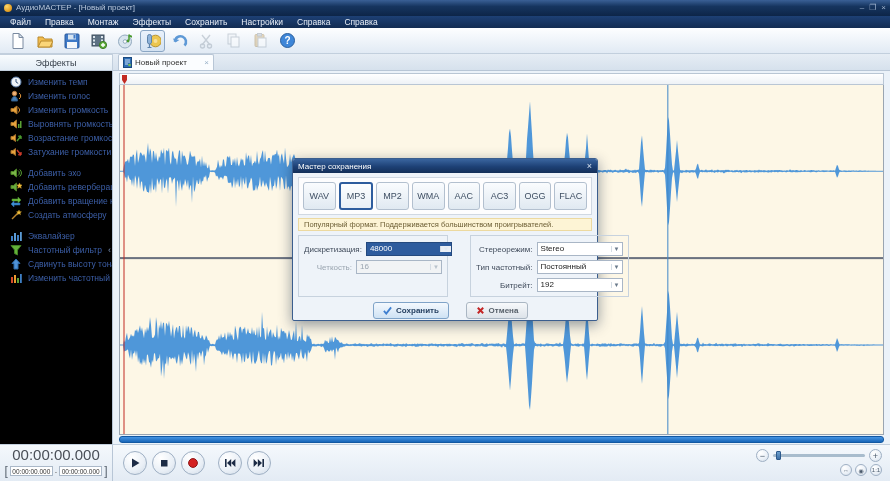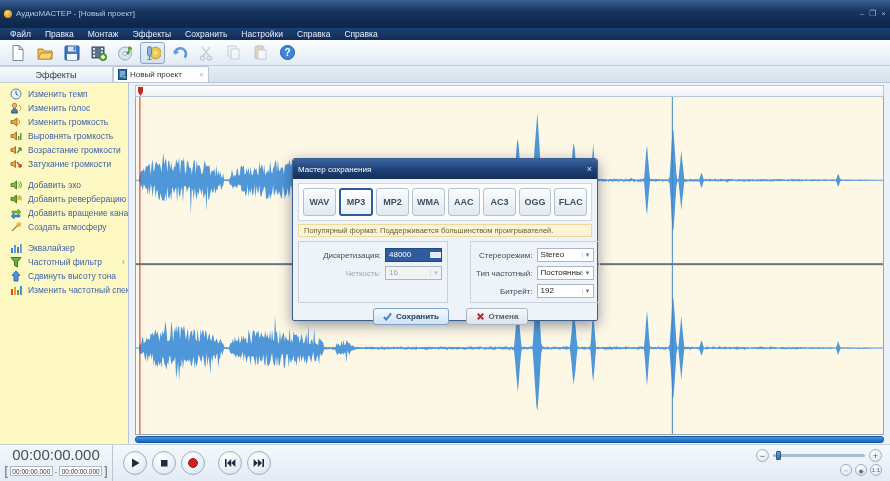--- a/index.html
+++ b/index.html
@@ -1,49 +1,49 @@
 <!DOCTYPE html>
 <html><head>
 <meta charset="utf-8">
 <style>
   * { margin:0; padding:0; box-sizing:border-box; }
   html,body { width:890px; height:481px; overflow:hidden; }
   body { font-family:"Liberation Sans", sans-serif; }
   .window { position:relative; width:890px; height:481px; display:flex; flex-direction:column; background:#e9f0f8; }
 
   
-  .titlebar { height:28px; background:linear-gradient(#3a6096 0%, #16355f 40%, #0d2548 100%); display:flex; align-items:center; padding:0 4px; flex:0 0 auto; }
+  .titlebar { height:16px; background:linear-gradient(#3a6096 0%, #16355f 40%, #0d2548 100%); display:flex; align-items:center; padding:0 4px; flex:0 0 auto; }
   .logo { width:8px; height:8px; border-radius:50%; background:radial-gradient(circle at 35% 30%, #ffd76a, #e09a1f 70%, #9c6a10); margin-right:4px; }
   .title-text { font-size:8px; color:#b9c8dd; line-height:12px; white-space:nowrap; }
   .win-controls { margin-left:auto; display:flex; gap:5px; }
   .win-controls span { font-size:8px; color:#9fb2cc; line-height:10px; cursor:default; }
 
   
   .menubar { height:12px; background:linear-gradient(#1d4075,#122c52); display:flex; align-items:center; padding-left:3px; flex:0 0 auto; }
   .menu-item { font-size:8.5px; color:#e8eef7; padding:0 7px; line-height:12px; white-space:nowrap; }
 
   
   .toolbar { height:26px; background:linear-gradient(#fdfeff,#e1eaf4); border-bottom:1px solid #c2cfdd; display:flex; align-items:center; padding-left:3px; flex:0 0 auto; }
   .tbtn { width:25px; height:22px; margin-left:2px; border:1px solid transparent; border-radius:3px; display:flex; align-items:center; justify-content:center; background:transparent; }
   .tbtn.active { border-color:#8aa6c4; background:linear-gradient(#eaf2fb,#d3e2f2); }
   .tbtn.disabled { opacity:.4; }
   .tbtn svg { width:17px; height:17px; }
 
   
   .headerrow { height:17px; display:flex; flex:0 0 auto; }
   .fx-header { width:113px; flex:0 0 auto; background:linear-gradient(#f9fcfe,#e2ecf5); border:1px solid #c2cfdd; border-left:none; display:flex; align-items:center; justify-content:center; }
   .fx-header span { font-size:9px; color:#333c46; }
-  .tabbar { flex:1; background:linear-gradient(#e6edf5,#d6e1ed); border-bottom:1px solid #b8c6d6; display:flex; align-items:flex-end; }
+  .tabbar { flex:1; background:linear-gradient(#e6edf5,#d6e1ed); border-bottom:1px solid #b8c6d6; display:flex; align-items:flex-end; padding-left:5px; }
   .tab { width:96px; height:16px; background:#fbfdff; border:1px solid #b8c6d6; border-bottom:none; border-radius:2px 2px 0 0; display:flex; align-items:center; padding:0 4px; gap:3px; }
   .tab-label { font-size:8px; color:#333; flex:1; white-space:nowrap; overflow:hidden; }
   .tab-close { font-size:8px; color:#9ab2c8; line-height:8px; }
 
   
   .contentrow { flex:1; display:flex; min-height:0; }
-  .sidebar { width:129px; flex:0 0 auto; background:#fef9c3; border-right:1px solid #b8c6d6; padding-top:4px; overflow:hidden; }
+  .sidebar { width:113px; flex:0 0 auto; background:#000000; border-right:1px solid #b8c6d6; padding-top:4px; overflow:hidden; }
   .sb-item { height:14px; display:flex; align-items:center; padding:0 3px 0 10px; gap:6px; }
   .sb-item svg { width:12px; height:12px; flex:0 0 auto; }
   .sb-label { font-size:8.5px; color:#3c5fa8; white-space:nowrap; }
   .sb-chevron { margin-left:auto; font-size:9px; color:#7a90b5; line-height:9px; }
   .sb-gap { height:7px; }
 
   .mainarea { flex:1; display:flex; flex-direction:column; background:#ebf2f9; padding:2px 6px 0 6px; min-width:0; }
   .ruler { height:12px; background:linear-gradient(#ffffff,#eef2f6); border:1px solid #b9c6d4; position:relative; flex:0 0 auto; }
   .cursor-flag { position:absolute; left:2px; top:1px; width:5px; height:9px; background:#c22a22; clip-path:polygon(0 0,100% 0,100% 55%,50% 100%,0 55%); }
   .wavebox { flex:1; background:#fdf7e6; border:1px solid #9aa5b1; border-top:none; position:relative; min-height:0; }
@@ -72,36 +72,36 @@
   .zoom-handle { position:absolute; left:3px; top:-3px; width:5px; height:9px; background:linear-gradient(#6d9fcd,#3d6fa5); border:1px solid #2d5a8c; border-radius:1px; }
   .zoomrow2 { display:flex; gap:3px; }
   .tiny-btn { width:12px; height:12px; border-radius:50%; background:radial-gradient(circle at 35% 28%, #ffffff, #e9eff6 60%, #cfdae6); border:1px solid #9fb0c4; display:flex; align-items:center; justify-content:center; font-size:6px; color:#4a5a6c; }
 
   
   .statusbar { height:13px; flex:0 0 auto; background:linear-gradient(#f2f6fa,#dfe7f0); border-top:1px solid #c6d2de; display:flex; align-items:center; padding-left:25px; }
   .status-text { font-size:8px; color:#5c6673; white-space:pre; }
 
   
   .dialog { position:absolute; left:292px; top:158px; width:306px; height:163px; background:#eef3f9; border:1px solid #3b5e8e; border-radius:3px 3px 2px 2px; box-shadow:0 4px 14px rgba(10,30,60,.45); z-index:10; display:flex; flex-direction:column; }
-  .dlg-title { height:20px; background:linear-gradient(#3a659f 0%, #1d4075 55%, #142f58 100%); border-radius:2px 2px 0 0; display:flex; align-items:center; padding:0 5px; flex:0 0 auto; }
+  .dlg-title { height:14px; background:linear-gradient(#3a659f 0%, #1d4075 55%, #142f58 100%); border-radius:2px 2px 0 0; display:flex; align-items:center; padding:0 5px; flex:0 0 auto; }
   .dlg-title-text { font-size:8px; color:#fff; flex:1; }
   .dlg-close { font-size:9px; color:#d7e2f0; line-height:9px; }
   .dlg-formats { margin:4px 5px 0 5px; background:#fdfdfe; border:1px solid #d0d8e2; padding:4px; display:flex; gap:3px; justify-content:space-between; flex:0 0 auto; }
-  .fmt-btn { flex:1; height:28px; background:linear-gradient(#fafcfe,#e0e9f1); border:1px solid #b3c0cf; border-radius:3px; font-size:9px; color:#3f4f63; display:flex; align-items:center; justify-content:center;font-weight:bold; }
+  .fmt-btn { flex:1; height:28px; background:linear-gradient(#fafcfe,#e0e9f1); border:1px solid #b3c0cf; border-radius:3px; font-size:9px; color:#3f4f63; display:flex; align-items:center; justify-content:center; }
   .fmt-btn.selected { border:2px solid #2e5d9e; background:linear-gradient(#fdfeff,#e8eff6); }
   .dlg-info { margin:3px 5px 0 5px; height:13px; background:#fdf4d5; border:1px solid #ecd9a0; display:flex; align-items:center; padding-left:5px; flex:0 0 auto; }
   .dlg-info span { font-size:7.5px; color:#6b5d33; white-space:nowrap; }
   .dlg-params { margin:4px 5px 0 5px; display:flex; gap:22px; flex:0 0 auto; }
   .param-box { border:1px solid #c7d2de; padding:6px 5px 4px 5px; height:62px; }
   .param-box.left { width:150px; flex:0 0 auto; }
   .param-box.right { flex:1; }
   .param-row { height:14px; margin-bottom:4px; display:flex; align-items:center; }
   .param-label { flex:1; text-align:right; padding-right:4px; font-size:8px; color:#3f4a5a; white-space:nowrap; }
   .param-label.disabled { color:#9aa5b0; }
-  .select { width:57px; height:14px; background:#fff; border:1px solid #a9b6c6; display:flex; align-items:center; flex:0 0 auto; }
+  .select { width:86px; height:14px; background:#fff; border:1px solid #a9b6c6; display:flex; align-items:center; flex:0 0 auto; }
   .select .val { flex:1; font-size:8px; color:#222; padding-left:3px; line-height:12px; white-space:nowrap; overflow:hidden; }
   .select .arrow { width:11px; text-align:center; font-size:6px; color:#6b7b8c; border-left:1px solid #d5dde5; }
   .select.selected { background:#2e5c9e; border-color:#24497e; }
   .select.selected .val { color:#fff; }
   .select.selected .arrow { color:#dfe8f2; background:#e9eef5; }
   .select.disabled { background:#f1f3f5; }
   .select.disabled .val { color:#9aa5b0; }
   .select.disabled .arrow { color:#b8c2cc; }
   .dlg-footer { display:flex; justify-content:center; gap:6px; margin-top:5px; flex:0 0 auto; }
   .dlg-btn { height:17px; border-radius:3px; display:flex; align-items:center; justify-content:center; gap:4px; font-size:8px;margin-left:11px; }

